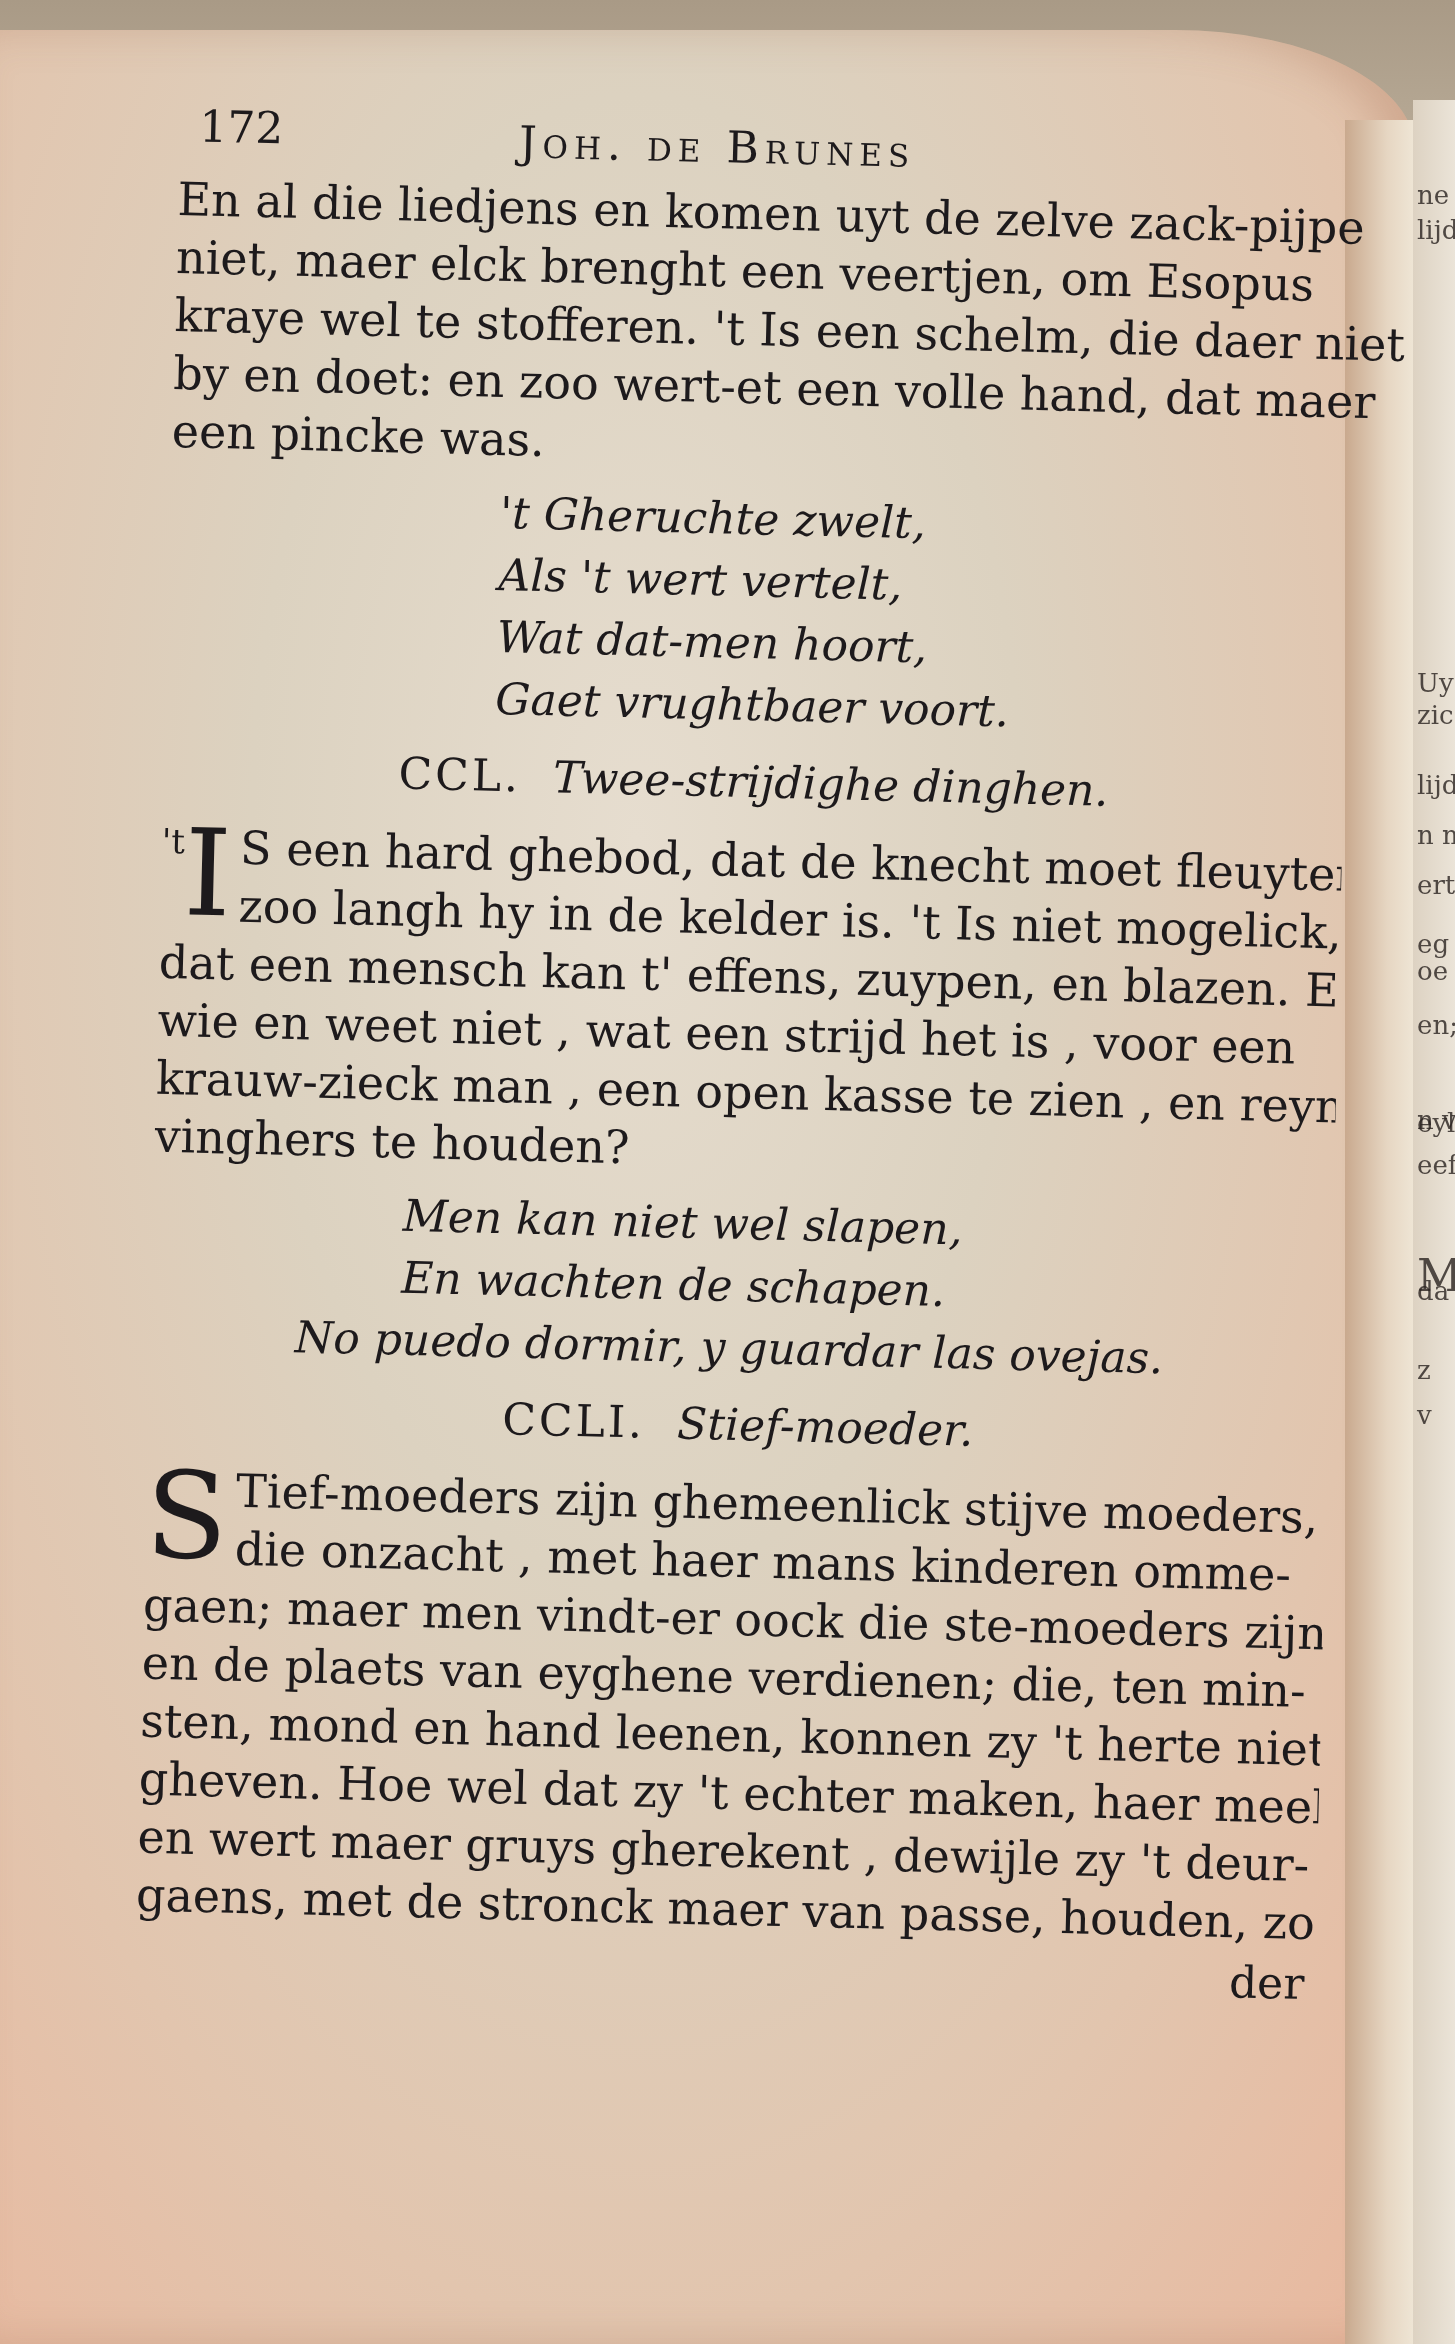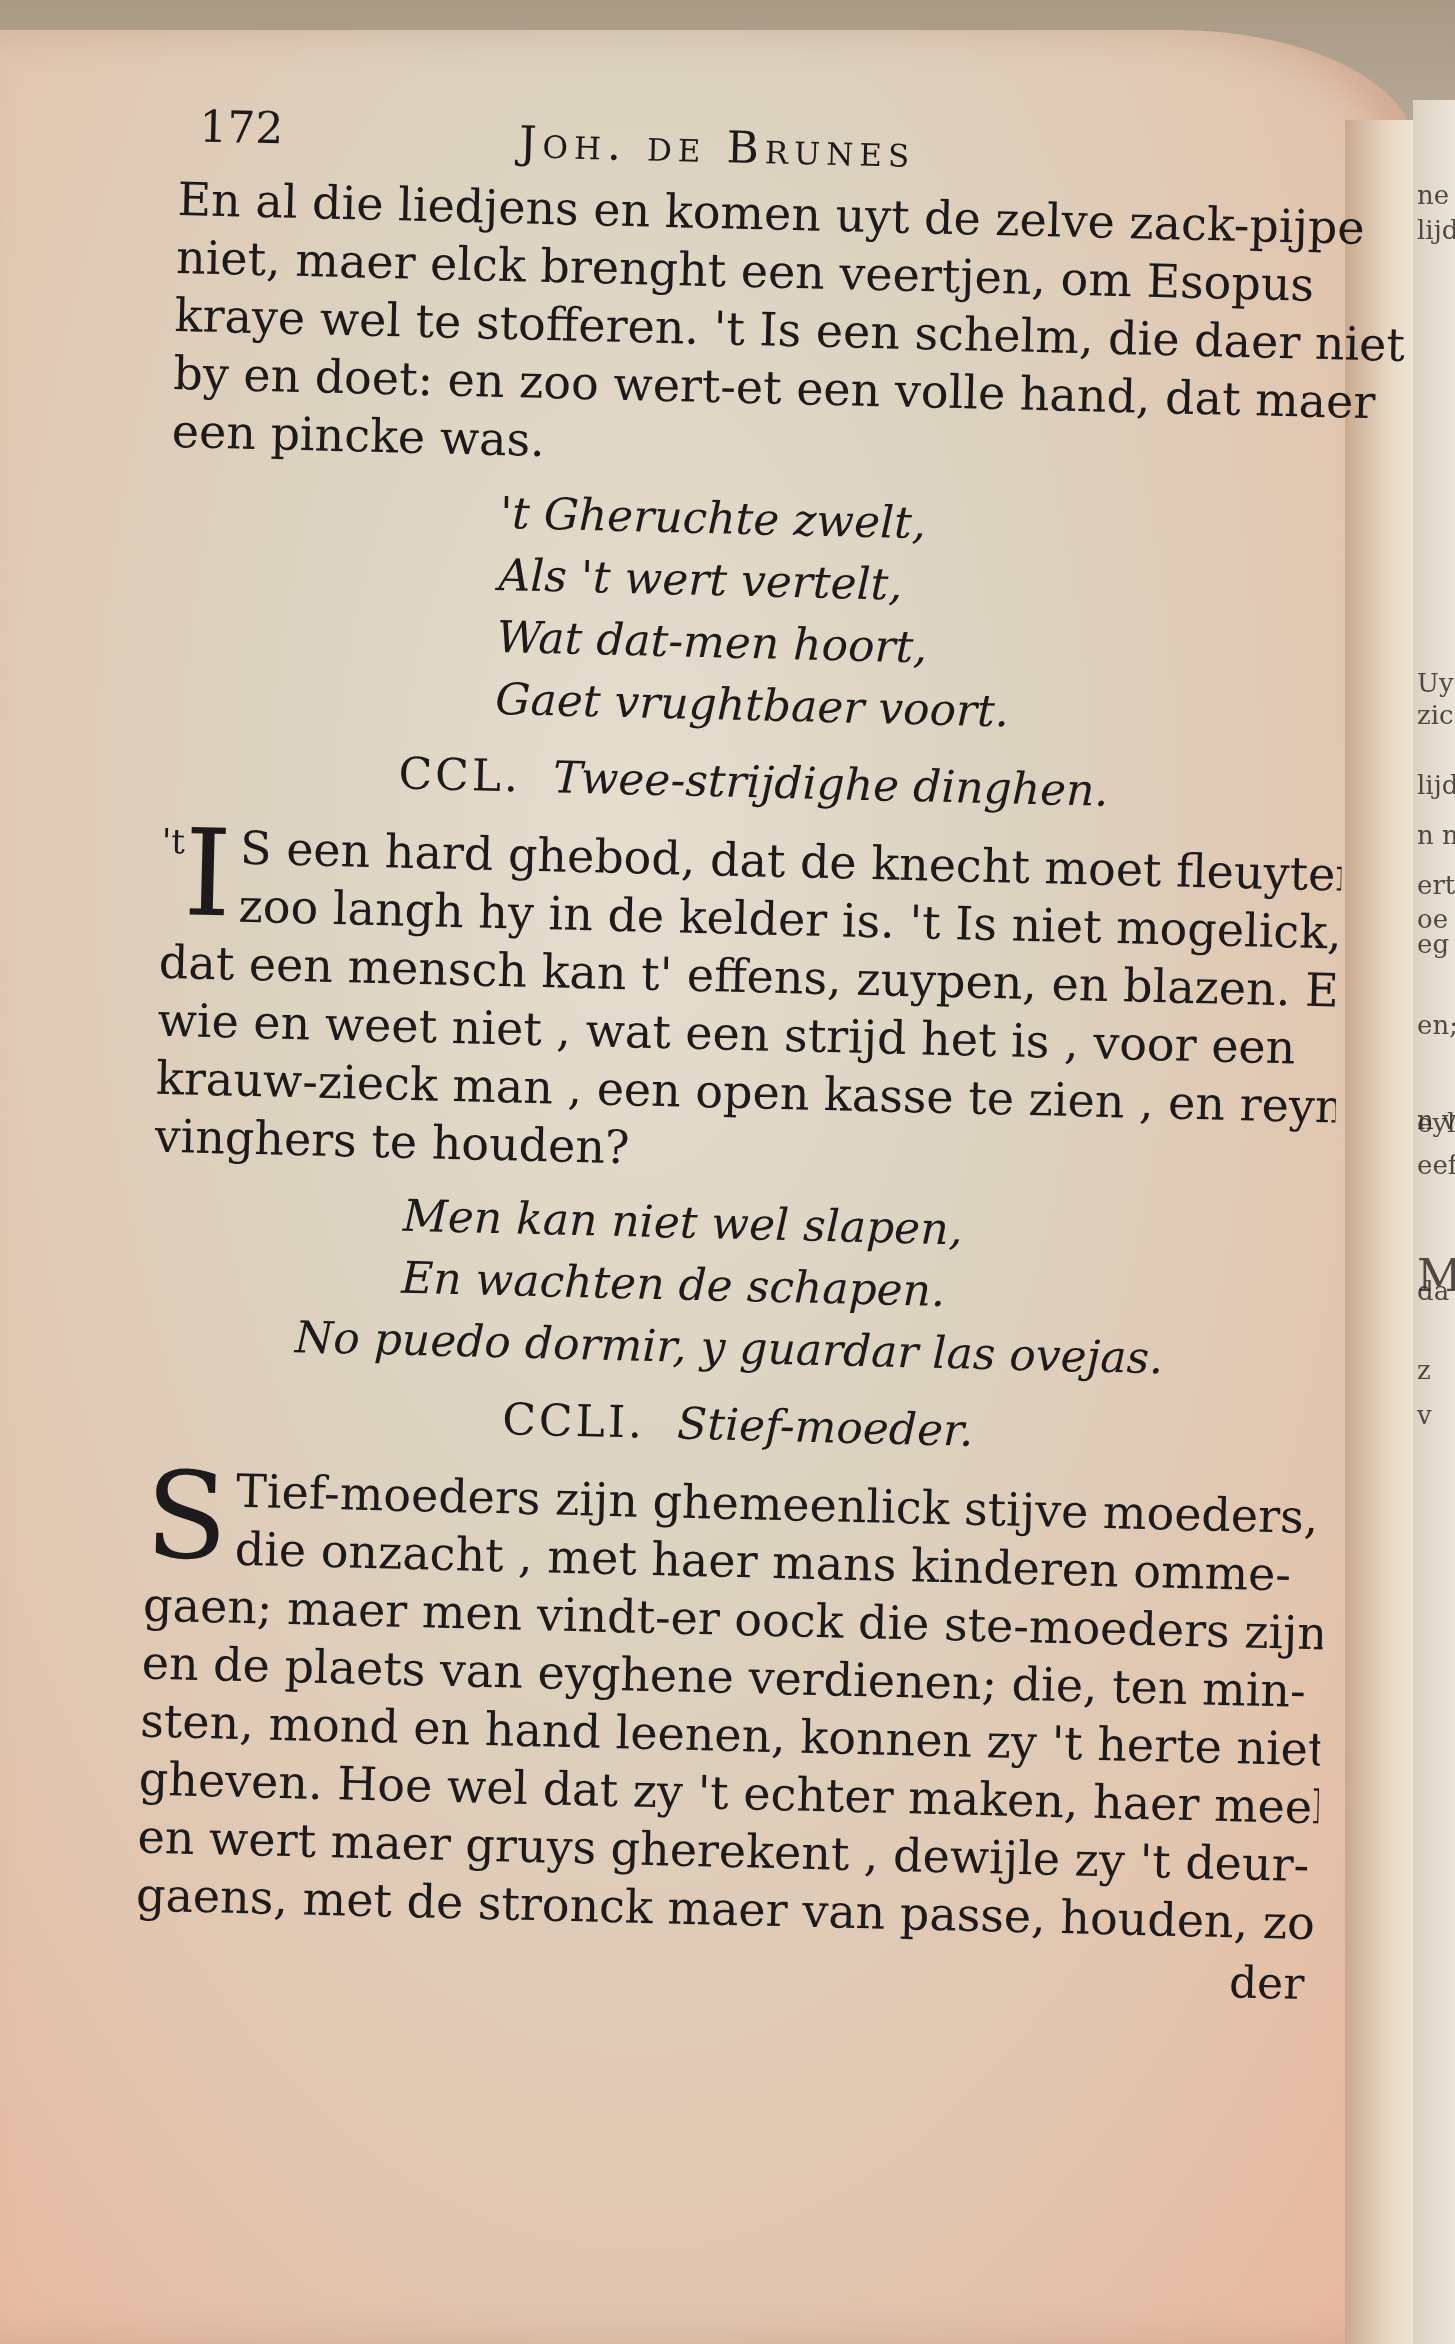--- a/index.html
+++ b/index.html
@@ -61,21 +61,21 @@
 </div>
 
 <div class="next-page">
   <span class="frag" style="top:80px">ne lett</span>
   <span class="frag" style="top:115px">lijden</span>
   <span class="frag" style="top:568px">Uy</span>
   <span class="frag" style="top:600px">zic</span>
   <span class="frag" style="top:670px">lijd</span>
   <span class="frag" style="top:720px">n m</span>
   <span class="frag" style="top:770px">ert.</span>
-  <span class="frag" style="top:804px">oe</span>
+  <span class="frag" style="top:856px">oe</span>
   <span class="frag" style="top:829px">eg</span>
   <span class="frag" style="top:910px">en;</span>
   <span class="frag" style="top:1008px">eyl</span>
   <span class="frag" style="top:1005px">n v</span>
   <span class="frag" style="top:1050px">eef</span>
   <span class="frag" style="top:1150px;font-size:44px">M</span>
   <span class="frag" style="top:1176px">da</span>
   <span class="frag" style="top:1255px">z</span>
   <span class="frag" style="top:1300px">v</span>
 </div>

